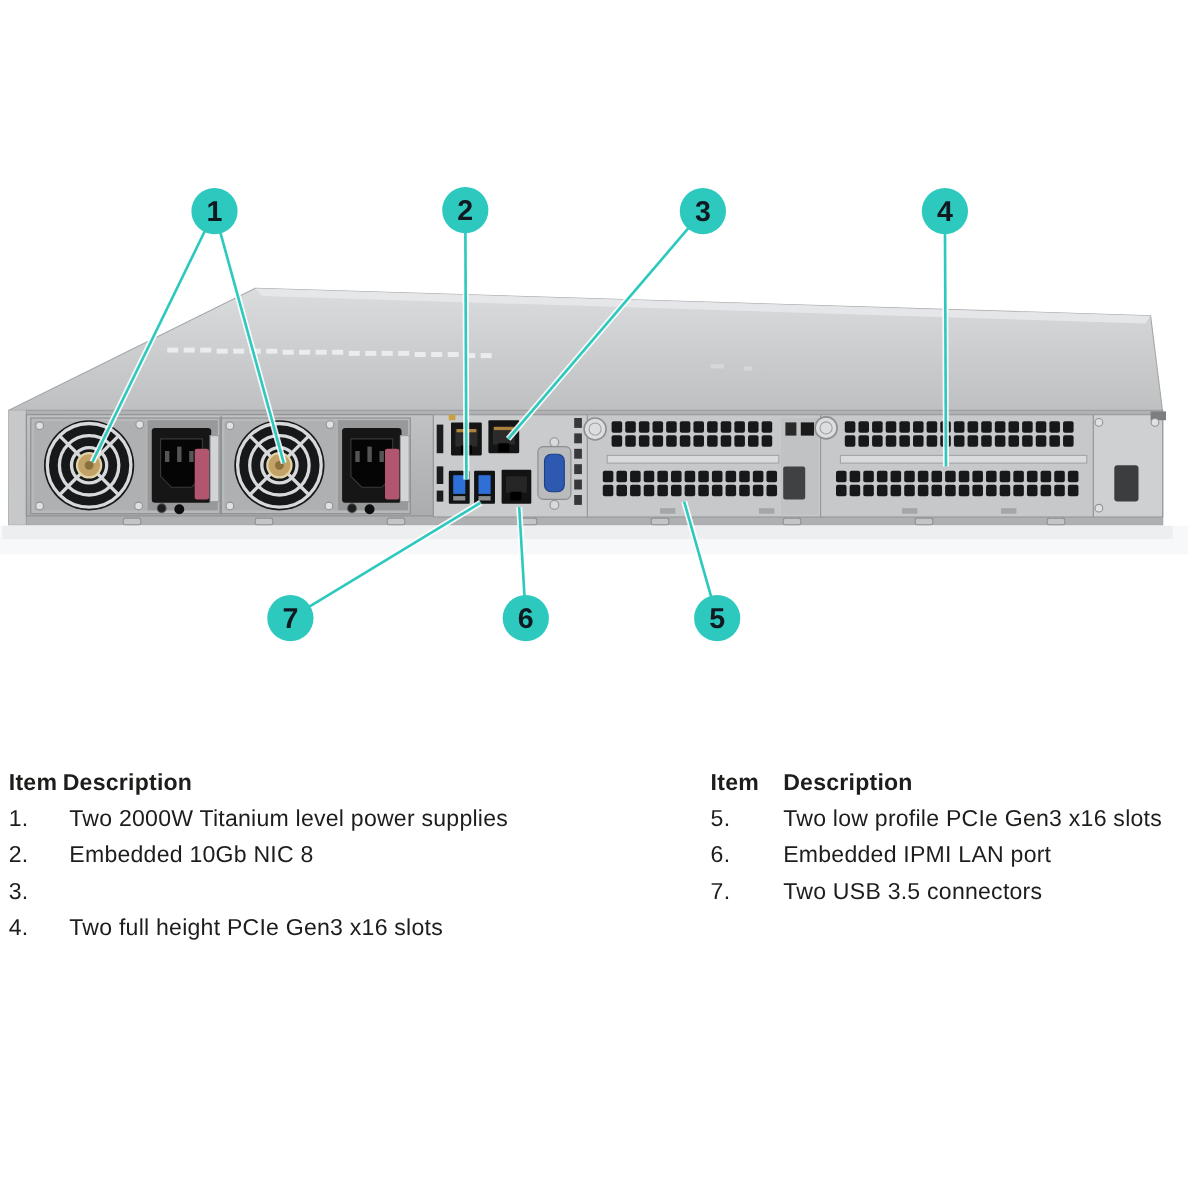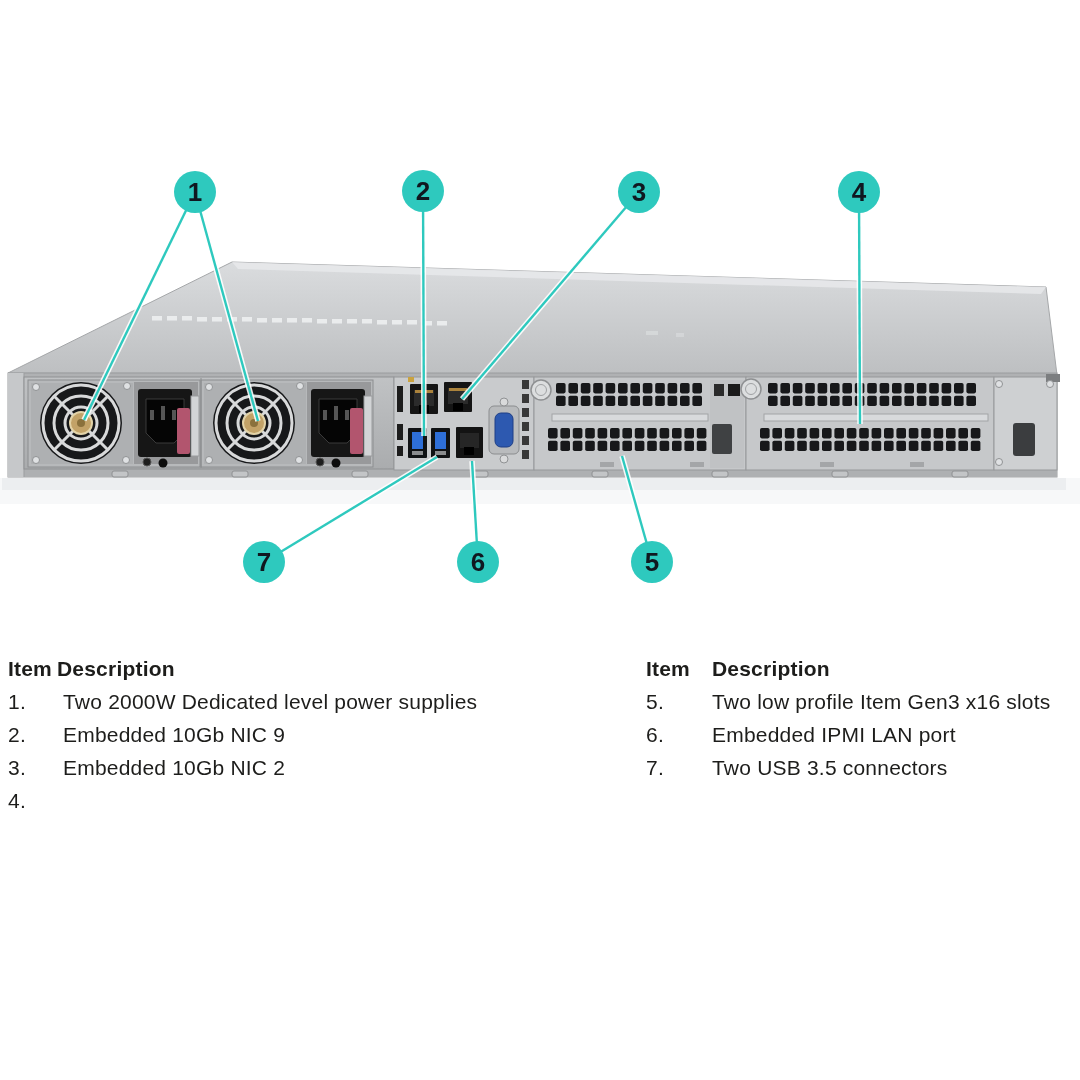--- a/index.html
+++ b/index.html
@@ -4,21 +4,21 @@
 <style>
   html,body{margin:0;padding:0;background:#fff;}
   .canvas{position:relative;width:1080px;height:1080px;background:#ffffff;overflow:hidden;
           font-family:"Liberation Sans",sans-serif;color:#1d1d1b;}
   svg.art{position:absolute;left:0;top:0;z-index:1;}
   .leader-casing{stroke:#ffffff;stroke-width:5.5;opacity:.9;fill:none;}
   .leader{stroke:var(--accent,#2ec9be);stroke-width:2.4;fill:none;}
   .callout{position:absolute;width:42px;height:42px;border-radius:50%;
            background:var(--accent,#2ec9be);display:flex;align-items:center;justify-content:center;
            font-weight:700;font-size:26px;color:#101820;z-index:3;line-height:1;}
-  .legend{position:absolute;z-index:2;font-size:21px;line-height:33px;letter-spacing:.2px;}
+  .legend{position:absolute;z-index:2;font-size:21px;line-height:33px;letter-spacing:.2px;margin-top:43px;}
   .legend .row{display:flex;}
   .legend .num{flex:0 0 55px;}
   .legend .hdr .num{flex-basis:49px;}
   .legend.right .num,.legend.right .hdr .num{flex:0 0 66px;}
   .hdr span{font-weight:700;}
 </style>
 </head>
 <body>
 
 <div class="canvas">
@@ -382,43 +382,43 @@
   <div class="callout" style="left:457px;top:541px">6</div>
   <div class="callout" style="left:243px;top:541px">7</div>
 
   <div class="legend left" style="left:8px;top:652px">
     <div class="row hdr">
       <span class="num">Item</span>
       <span>Description</span>
     </div>
     <div class="row">
       <span class="num">1.</span>
-      <span>Two 2000W Dedicated level power supplies</span>
+      <span>Two 2000W Titanium level power supplies</span>
     </div>
     <div class="row">
       <span class="num">2.</span>
-      <span>Embedded 10Gb NIC 9</span>
+      <span>Embedded 10Gb NIC 8</span>
     </div>
     <div class="row">
       <span class="num">3.</span>
-      <span>Embedded 10Gb NIC 2</span>
     </div>
     <div class="row">
       <span class="num">4.</span>
+      <span>Two full height PCIe Gen3 x16 slots</span>
     </div>
   </div>
 
   <div class="legend right" style="left:646px;top:652px">
     <div class="row hdr">
       <span class="num">Item</span>
       <span>Description</span>
     </div>
     <div class="row">
       <span class="num">5.</span>
-      <span>Two low profile Item Gen3 x16 slots</span>
+      <span>Two low profile PCIe Gen3 x16 slots</span>
     </div>
     <div class="row">
       <span class="num">6.</span>
       <span>Embedded IPMI LAN port</span>
     </div>
     <div class="row">
       <span class="num">7.</span>
       <span>Two USB 3.5 connectors</span>
     </div>
   </div>

